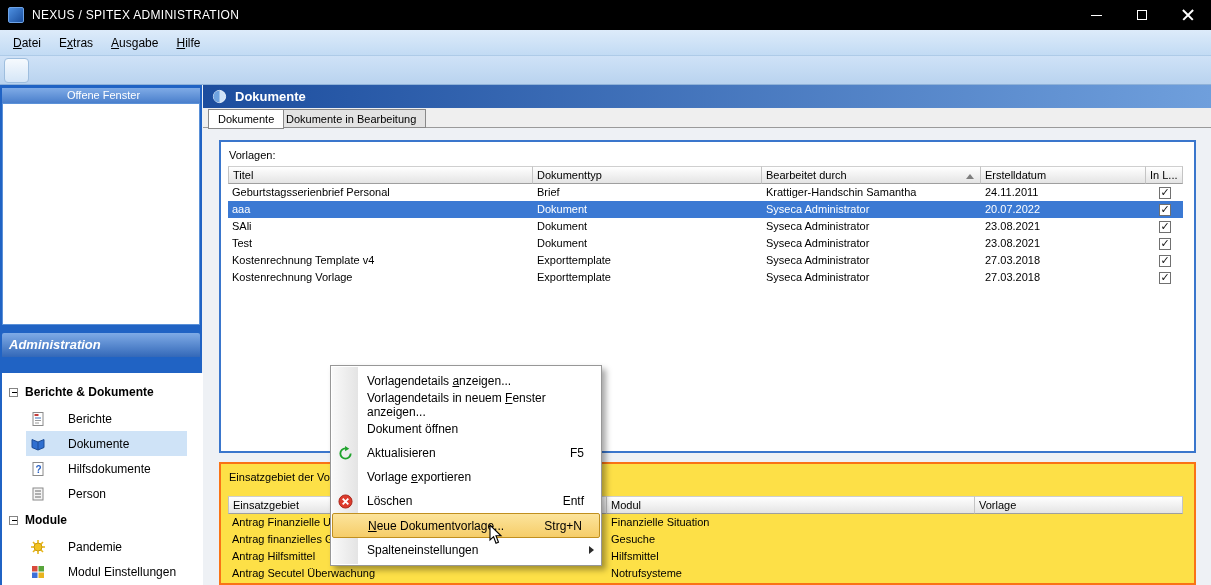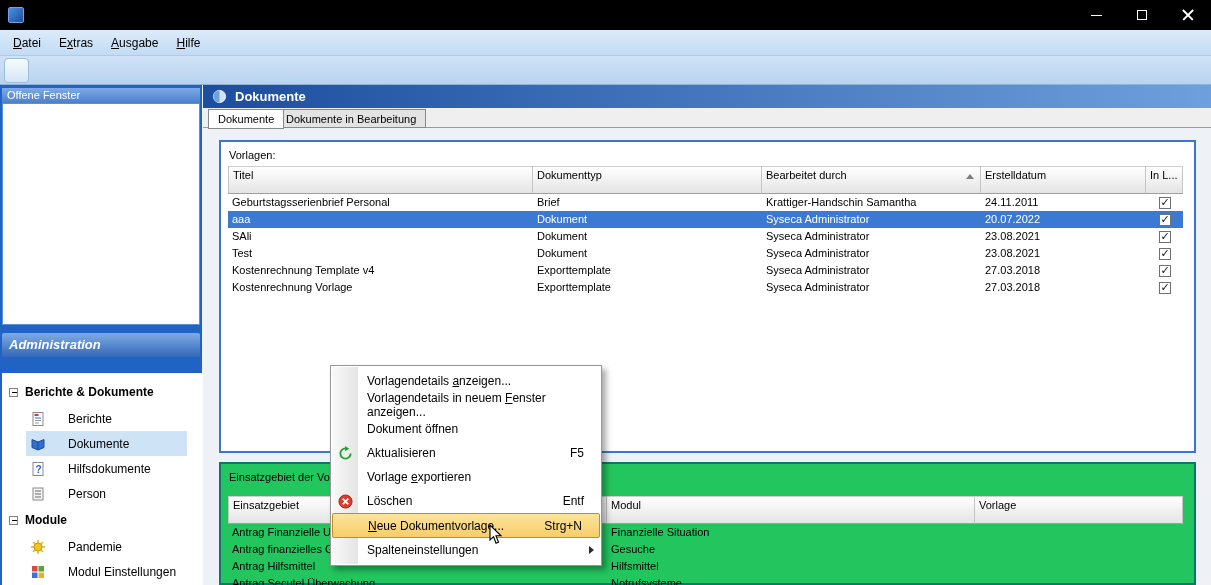--- a/index.html
+++ b/index.html
@@ -21,21 +21,21 @@
   .glyph-close::after { transform:rotate(-45deg); }
 
   
   .menubar { position:absolute; left:0; top:30px; width:1211px; height:26px; background:linear-gradient(#ddebfa,#c2dbf4); display:flex; align-items:center; padding-left:4px; border-bottom:1px solid #aecbe8; }
   .menu-item { padding:0 9px; font-size:12px; height:26px; line-height:26px; color:#000; }
   .toolbar { position:absolute; left:0; top:56px; width:1211px; height:29px; background:linear-gradient(#cfe2f7,#b9d3ef); border-bottom:1px solid #8fb2d9; }
   .toolbar-btn { position:absolute; left:4px; top:2px; width:25px; height:25px; border:1px solid #9ebede; border-radius:4px; background:linear-gradient(#f6fafe,#d5e6f7); }
 
   
   .sidebar { position:absolute; left:0; top:85px; width:202px; height:500px; background:#2063c4; }
-  .open-windows-header { position:absolute; left:2px; top:3px; width:198px; height:15px; background:linear-gradient(#7fabe6,#4a7fcc); color:#fff; font-size:11px; line-height:15px; padding-left:5px; }
+  .open-windows-header { position:absolute; left:2px; top:3px; width:198px; height:15px; background:linear-gradient(#7fabe6,#4a7fcc); color:#fff; font-size:11px; line-height:15px; padding-left:5px;text-align:center; }
   .open-windows-body { position:absolute; left:2px; top:18px; width:198px; height:222px; background:#fff; border:1px solid #5b91d8; }
   .admin-header { position:absolute; left:2px; top:248px; width:198px; height:24px; background:linear-gradient(#7fabe6,#3368b8); color:#fff; font-weight:bold; font-size:13px; line-height:24px; padding-left:7px; border-radius:2px 2px 0 0;font-style:italic; }
   .tree { position:absolute; left:2px; top:272px; width:233px; height:228px; background:#fff; overflow:hidden;margin-top:16px; }
   .tree-content { position:absolute; left:0; top:0; width:185px; padding-top:5px; }
   .tree-group { display:flex; align-items:center; gap:7px; height:28px; padding-left:7px; font-size:12px; font-weight:bold; color:#000; }
   .minus-box { width:9px; height:9px; border:1px solid #848484; background:#fff; position:relative; flex:0 0 auto; }
   .minus-box::after { content:""; position:absolute; left:1.5px; top:3px; width:5px; height:1px; background:#000; }
   .tree-item { display:flex; align-items:center; gap:22px; height:25px; margin-left:24px; padding-left:4px; font-size:12px; color:#000; }
   .tree-item.selected { background:#cfe3f7; }
   .tree-icon { width:16px; height:16px; flex:0 0 auto; display:flex; align-items:center; justify-content:center; }
@@ -48,25 +48,25 @@
   .header-icon { width:15px; height:15px; flex:0 0 auto; }
   .tabstrip { position:absolute; left:0; top:23px; width:1008px; height:20px; background:#efefef; border-bottom:1px solid #9a9a9a; }
   .tab { position:absolute; top:1px; height:19px; line-height:18px; font-size:11px; padding:0 9px; border:1px solid #898989; background:#e3e3e3; color:#000; white-space:nowrap; }
   .tab.active { background:#fff; height:20px; z-index:2; }
   .tab1 { left:5px; }
   .tab2 { left:73px; }
 
   .panel1 { position:absolute; left:16px; top:55px; width:977px; height:313px; background:#fff; border:2px solid #3a76cc; }
   .panel-label { position:absolute; left:8px; top:7px; font-size:11px; color:#000; white-space:nowrap; }
   .table1 { position:absolute; left:7px; top:24px; width:955px; }
-  .panel2 { position:absolute; left:16px; top:377px; width:977px; height:123px; background:#22c55e; border:2px solid #0f766e; }
+  .panel2 { position:absolute; left:16px; top:377px; width:977px; height:123px; background:#fde047; border:2px solid #f97316; }
   .table2 { position:absolute; left:7px; top:32px; width:955px; }
 
   .thead { display:flex; }
-  .th { height:28px; line-height:17px; font-size:11px; padding-left:4px; background:linear-gradient(#ffffff,#e4e4e4); border-top:1px solid #cfcfcf; border-right:1px solid #c4c4c4; border-bottom:1px solid #9f9f9f; position:relative; overflow:hidden; white-space:nowrap; color:#000; }
+  .th { height:18px; line-height:17px; font-size:11px; padding-left:4px; background:linear-gradient(#ffffff,#e4e4e4); border-top:1px solid #cfcfcf; border-right:1px solid #c4c4c4; border-bottom:1px solid #9f9f9f; position:relative; overflow:hidden; white-space:nowrap; color:#000; }
   .th:first-child { border-left:1px solid #c4c4c4; }
   .sort-asc { position:absolute; right:6px; top:7px; width:0; height:0; border-left:4px solid transparent; border-right:4px solid transparent; border-bottom:5px solid #7e7e7e; }
   .tr { display:flex; height:17px; line-height:17px; font-size:11px; white-space:nowrap; color:#000; }
   .tr.selected { background:#3b79d3; color:#fff; }
   .td { padding-left:4px; overflow:hidden; }
   .col-titel { width:305px; } .col-typ { width:229px; } .col-bearb { width:219px; } .col-datum { width:165px; } .col-inl { width:37px; }
   .c1 { width:202px; } .c2 { width:177px; } .c3 { width:368px; } .c4 { width:208px; }
   .cb-cell { display:flex; align-items:center; justify-content:center; padding:0; }
   .checkbox { width:12px; height:12px; border:1px solid #707070; background:#fff; position:relative; }
   .checkbox.checked::after { content:"✓"; position:absolute; left:1px; top:-2px; font-size:11px; line-height:13px; color:#111; }
@@ -81,20 +81,21 @@
   .cm-icon { position:absolute; left:6px; width:16px; height:16px; display:flex; align-items:center; justify-content:center; }
   .cm-sub-arrow { position:absolute; right:7px; width:0; height:0; border-top:4px solid transparent; border-bottom:4px solid transparent; border-left:5px solid #2b2b2b; }
 
   .cursor { position:absolute; left:489px; top:524px; z-index:100; }
 </style>
 </head>
 <body>
 
 <div class="titlebar">
   <div class="app-icon"></div>
+  <div class="window-title">NEXUS / SPITEX ADMINISTRATION</div>
   <div class="win-controls">
     <div class="win-btn">
         <span class="glyph-min"></span>
       </div>
     <div class="win-btn">
         <span class="glyph-max"></span>
       </div>
     <div class="win-btn">
         <span class="glyph-close"></span>
       </div>

